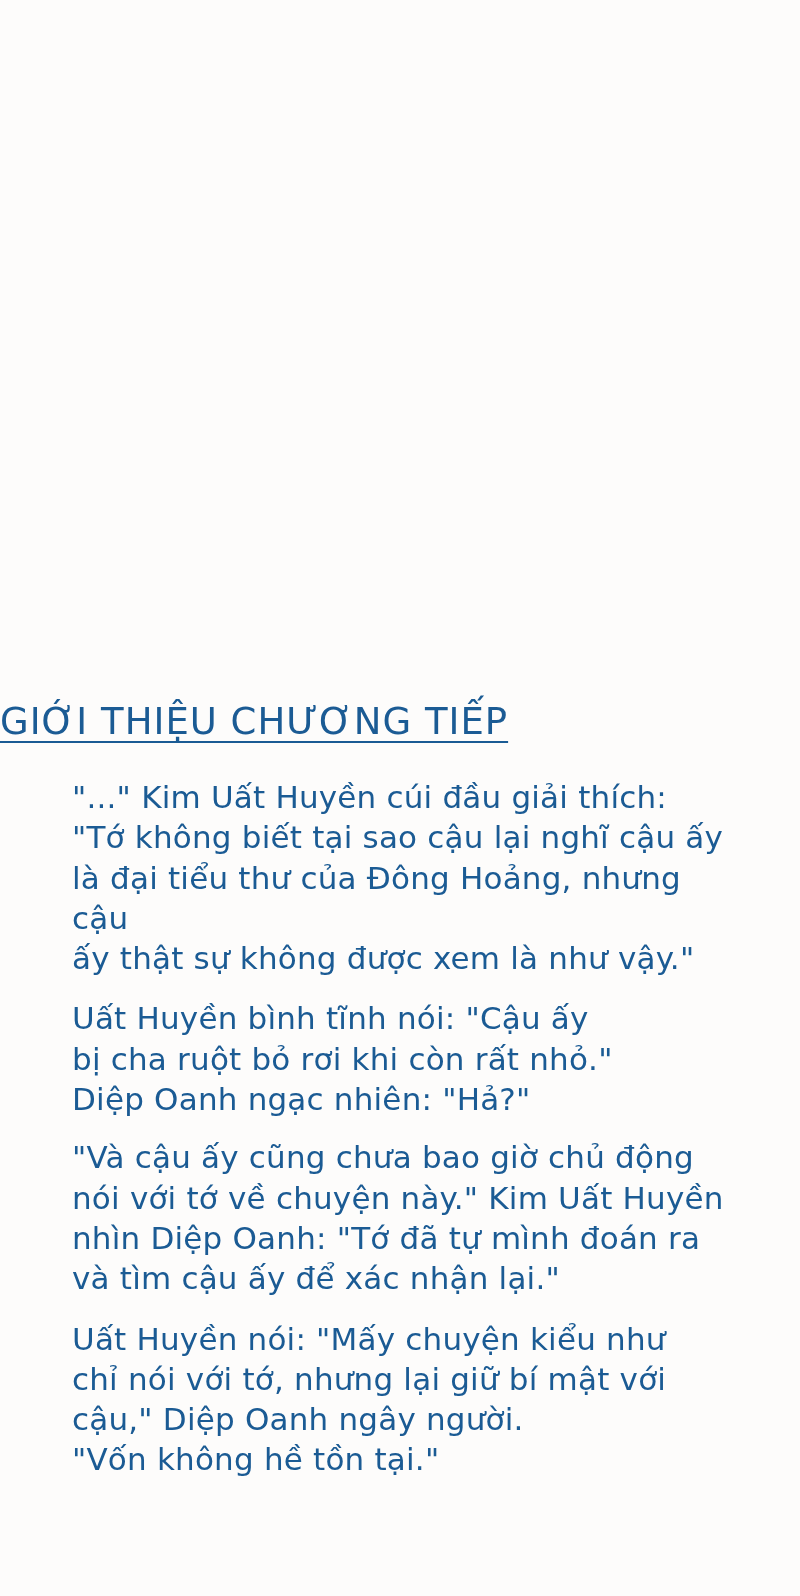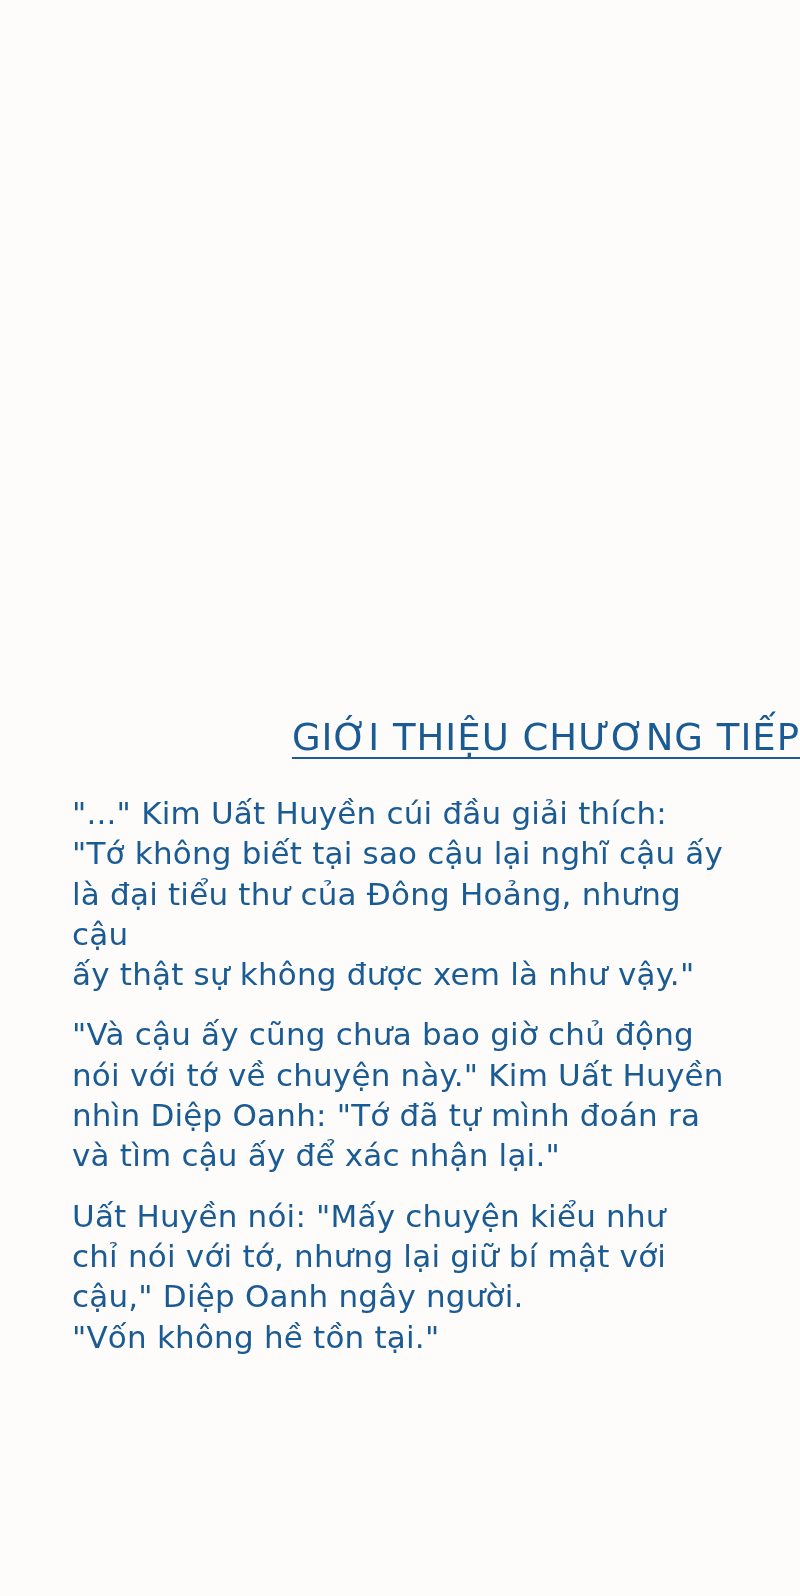--- a/index.html
+++ b/index.html
@@ -22,29 +22,29 @@
     background: #fdfcfb;
     box-sizing: border-box;
   }
   .content {
     position: absolute;
     top: 700px;
     left: 0;
     width: 800px;
   }
   .heading {
-    text-align: right;
+    text-align: left;
     color: #1b5b94;
     font-size: 37px;
     letter-spacing: 1px;
     font-weight: 400;
     text-decoration: underline;
     text-underline-offset: 7px;
     text-decoration-thickness: 2px;
-    margin: 16px 0 34px 0;
+    margin: 0 0 34px 0;
     font-family: "DejaVu Sans", sans-serif;
   }
   .block {
     color: #1b5b94;
     font-size: 31px;
     line-height: 1.30;
     padding: 0 70px 0 72px;
     margin-bottom: 20px;
     font-family: "DejaVu Sans", sans-serif;
     letter-spacing: 0.2px;
@@ -64,20 +64,25 @@
   <div class="content">
     <h1 class="heading">GIỚI THIỆU CHƯƠNG TIẾP</h1>
 
     <div class="block">
       <p>"..." Kim Uất Huyền cúi đầu giải thích:
 "Tớ không biết tại sao cậu lại nghĩ cậu ấy
 là đại tiểu thư của Đông Hoảng, nhưng cậu
 ấy thật sự không được xem là như vậy."</p>
     </div>
 
+    <div class="block tight">
+      <p>Uất Huyền bình tĩnh nói: "Cậu ấy
+bị cha ruột bỏ rơi khi còn rất nhỏ."
+Diệp Oanh ngạc nhiên: "Hả?"</p>
+    </div>
 
     <div class="block">
       <p>"Và cậu ấy cũng chưa bao giờ chủ động
 nói với tớ về chuyện này." Kim Uất Huyền
 nhìn Diệp Oanh: "Tớ đã tự mình đoán ra
 và tìm cậu ấy để xác nhận lại."</p>
     </div>
 
     <div class="block">
       <p>Uất Huyền nói: "Mấy chuyện kiểu như

